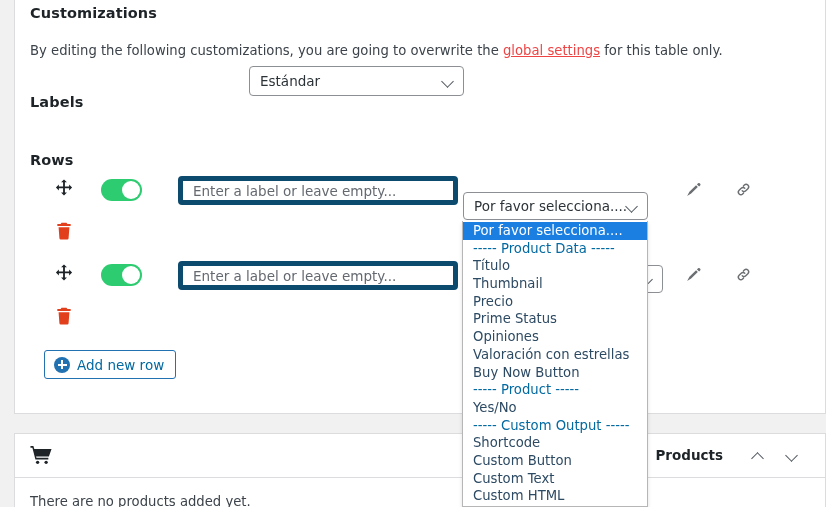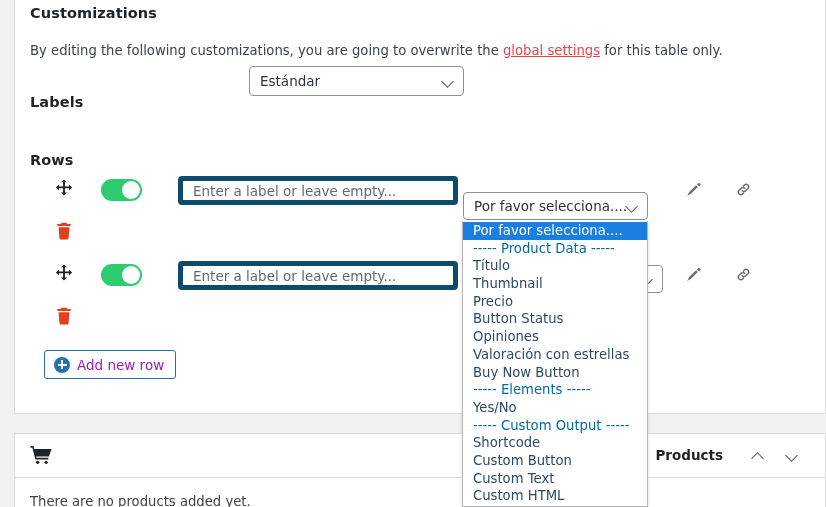--- a/index.html
+++ b/index.html
@@ -156,21 +156,21 @@
 
   
   #btn-add-row {
     position: absolute; left: 29px; top: 362px;
     height: 29px;
     display: flex; align-items: center; gap: 7px;
     padding: 0 11px 0 9px;
     background: #fff;
     border: 1px solid #2271b1;
     border-radius: 3px;
-    color: #a21caf;
+    color: #0369a1;
     font-size: 13.5px;
     cursor: pointer;
     font-family: inherit;
   }
   #btn-add-row .plus-circle {
     width: 16px; height: 16px; border-radius: 50%;
     background: #2271b1; position: relative; flex: 0 0 auto;
   }
   #btn-add-row .plus-circle::before,
   #btn-add-row .plus-circle::after {
@@ -330,25 +330,25 @@
     <span class="sel-text">Por favor selecciona....</span>
     <span class="chev"></span>
   </div>
 
   <div id="dropdown-list">
       <div class="dd-item selected">Por favor selecciona....</div>
       <div class="dd-item group">----- Product Data -----</div>
       <div class="dd-item">Título</div>
       <div class="dd-item">Thumbnail</div>
       <div class="dd-item">Precio</div>
-      <div class="dd-item">Button Status</div>
+      <div class="dd-item">Prime Status</div>
       <div class="dd-item">Opiniones</div>
       <div class="dd-item">Valoración con estrellas</div>
       <div class="dd-item">Buy Now Button</div>
-      <div class="dd-item group">----- Elements -----</div>
+      <div class="dd-item group">----- Product -----</div>
       <div class="dd-item">Yes/No</div>
       <div class="dd-item group">----- Custom Output -----</div>
       <div class="dd-item">Shortcode</div>
       <div class="dd-item">Custom Button</div>
       <div class="dd-item">Custom Text</div>
       <div class="dd-item">Custom HTML</div>
     </div>
 
 </div>
 

